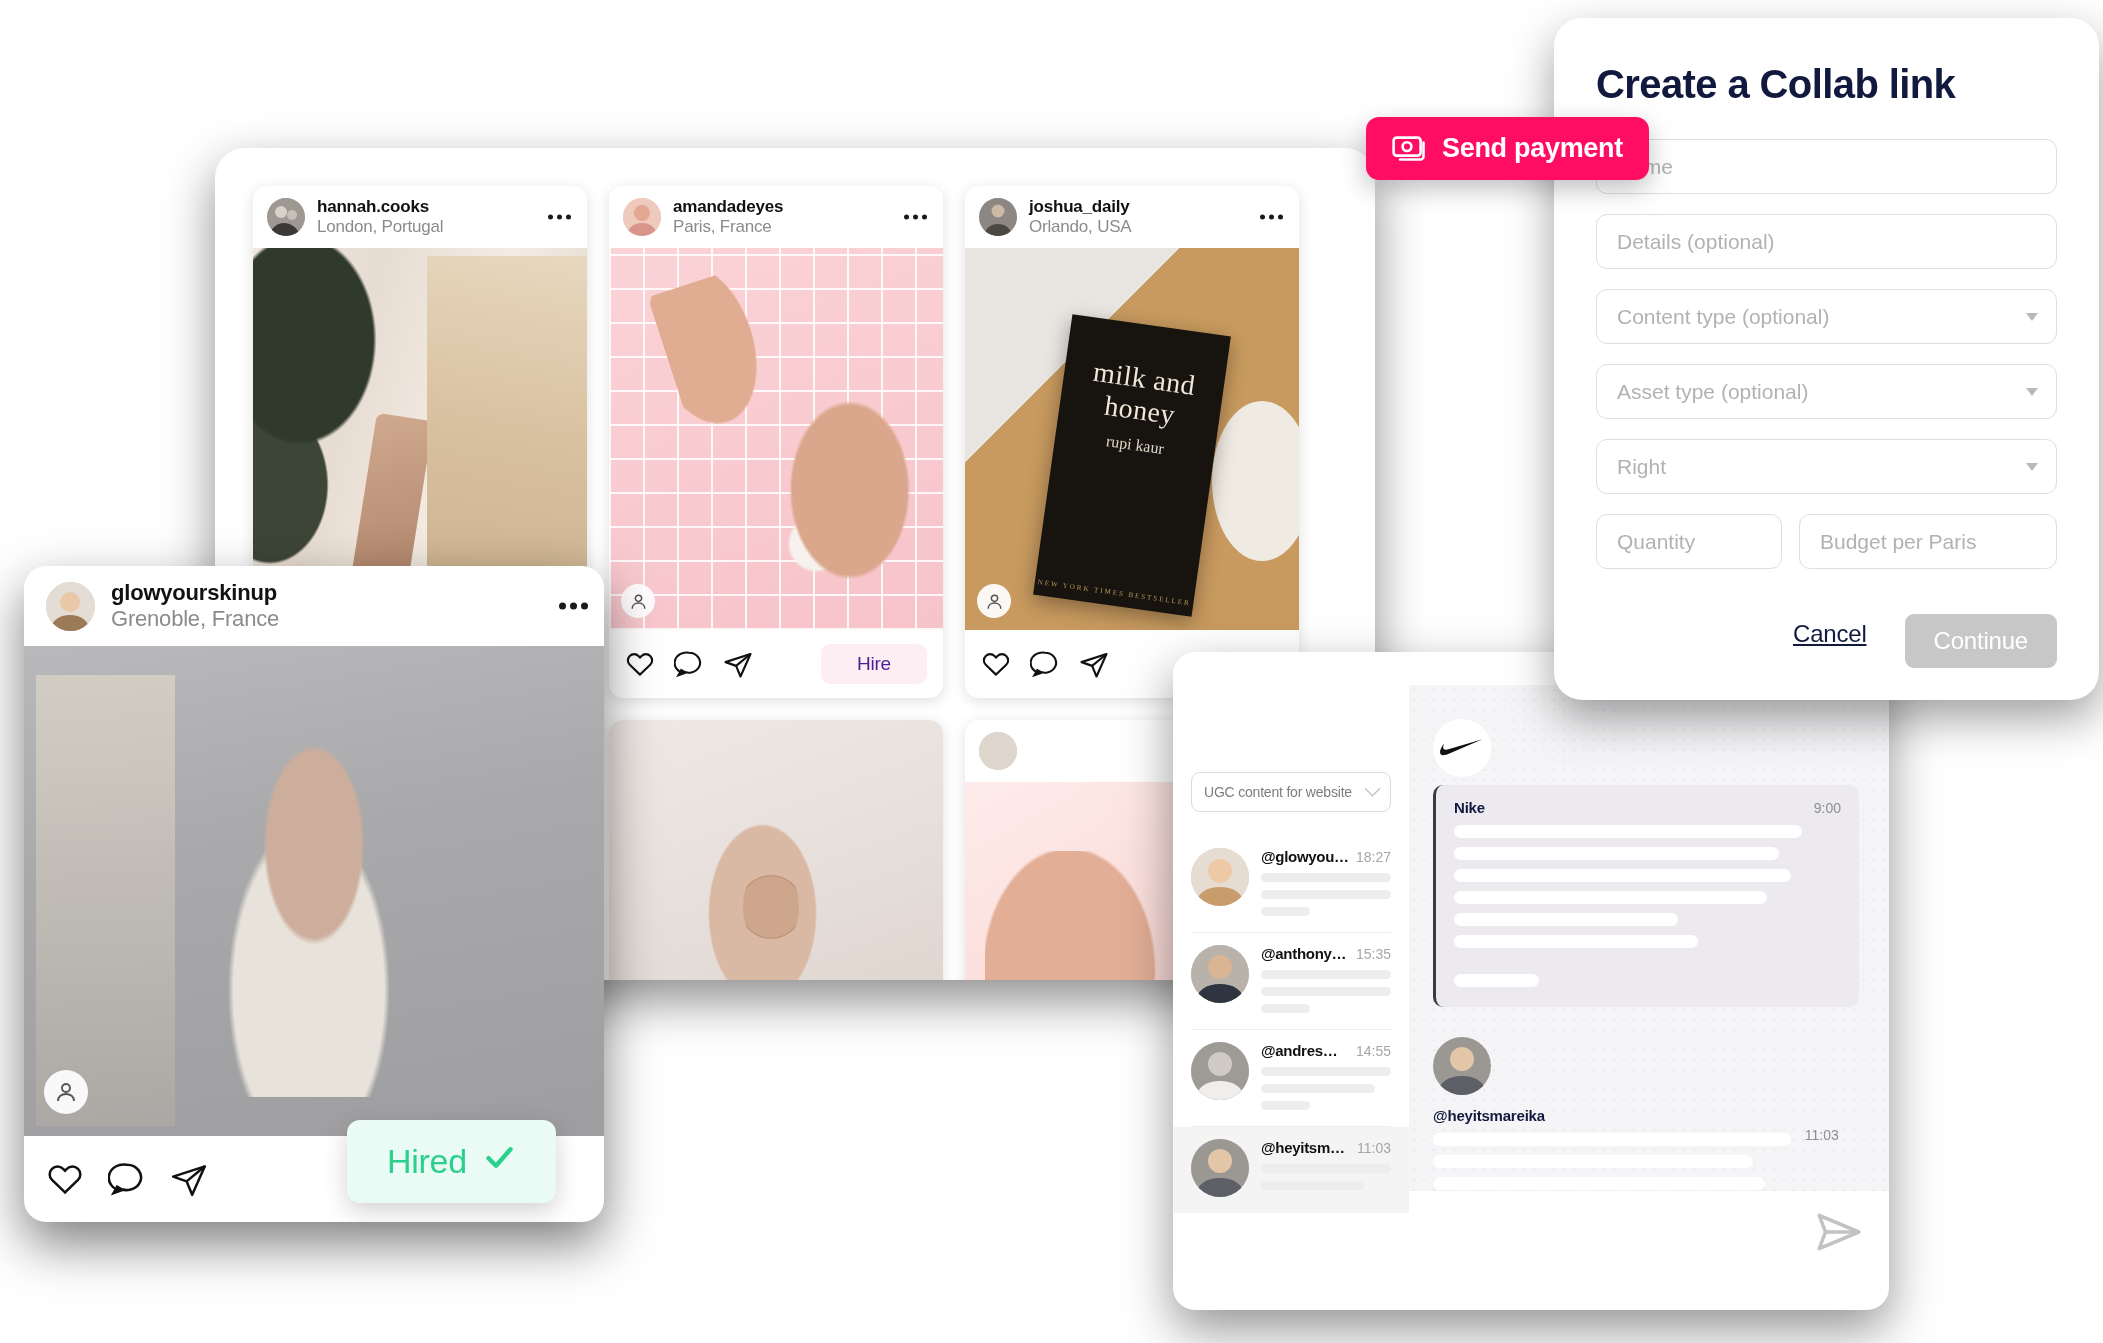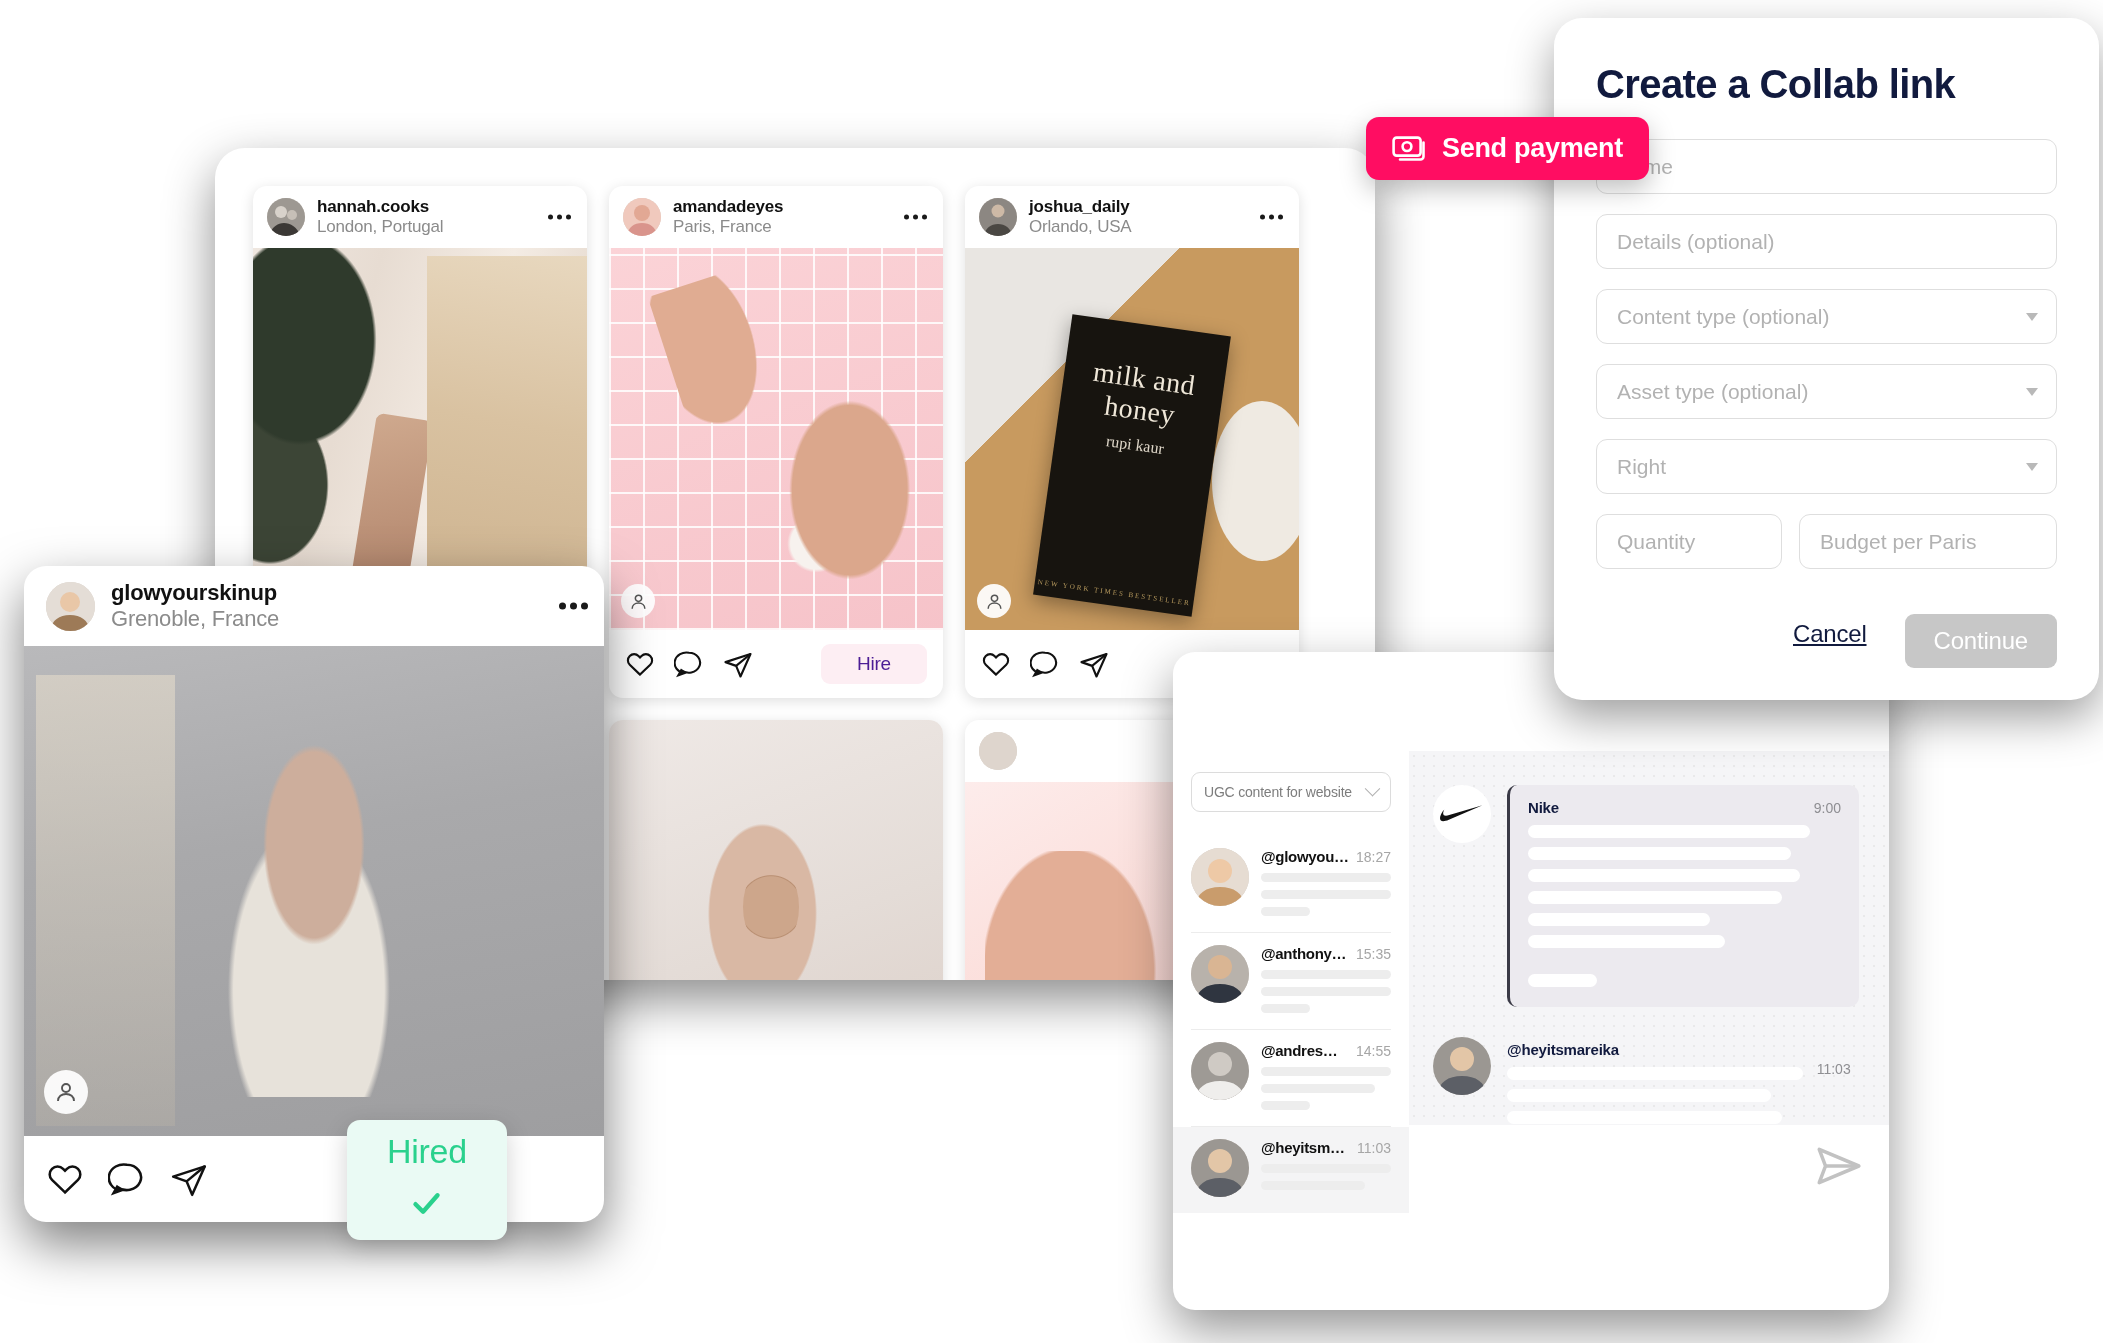--- a/index.html
+++ b/index.html
@@ -244,26 +244,25 @@
   .big-card .post-img { height: 490px; }
   .big-card .post-foot { height: 86px; padding: 0 22px; }
   .big-card .acts { gap: 24px; }
   .big-card .acts svg { width: 38px; height: 38px; }
   .big-card .badge-person { width: 44px; height: 44px; left: 20px; bottom: 22px; }
   .big-card .badge-person svg { width: 24px; height: 24px; }
 
   .hired-badge {
     position: absolute; left: 347px; top: 1120px;
     background: #eafaf4; color: #2ad18d;
-    border-radius: 13px; padding: 12px 40px;
+    border-radius: 13px; padding: 21px 40px;
     font-size: 34px; letter-spacing: -0.3px;
     display: inline-flex; align-items: center; gap: 16px;
     box-shadow: 0 8px 24px rgba(0,0,0,.18);
     z-index: 70;
-    flex-direction: column;
   }
   .hired-badge svg { width: 33px; height: 33px; }
 
   
   .msg-panel {
     position: absolute; left: 1173px; top: 652px;
     width: 716px; height: 658px;
     background: #ffffff; border-radius: 22px;
     box-shadow: 0 20px 50px rgba(0,0,0,.42);
     overflow: hidden; z-index: 30; display: flex; align-items: center;
@@ -298,21 +297,21 @@
   }
   .conv-time { font-size: 14px; color: #a6a6a6; flex: 0 0 auto; }
   .sk { background: #ededed; border-radius: 20px; height: 9px; margin-top: 8px; }
 
   .msg-thread {
     flex: 1; background: #f5f5f7; position: relative;
     background-image: radial-gradient(circle, rgba(0,0,0,.05) 1px, transparent 1px);
     background-size: 10px 10px;
     padding: 34px 30px 0 24px;
   }
-  .bubble-row { display: flex; gap: 16px; margin-bottom: 30px; }
+  .bubble-row { display: flex; gap: 8px; margin-bottom: 30px; flex-direction: column; }
   .bav {
     width: 58px; height: 58px; border-radius: 50%; flex: 0 0 58px;
     background: #fff; overflow: hidden;
     display: flex; align-items: center; justify-content: center;
   }
   .bav svg { width: 100%; height: 100%; }
   .bav.nike svg { width: 44px; height: 20px; }
   .bubble {
     flex: 1; background: #eceaef; border-radius: 10px;
     padding: 14px 18px 20px 18px; position: relative;

